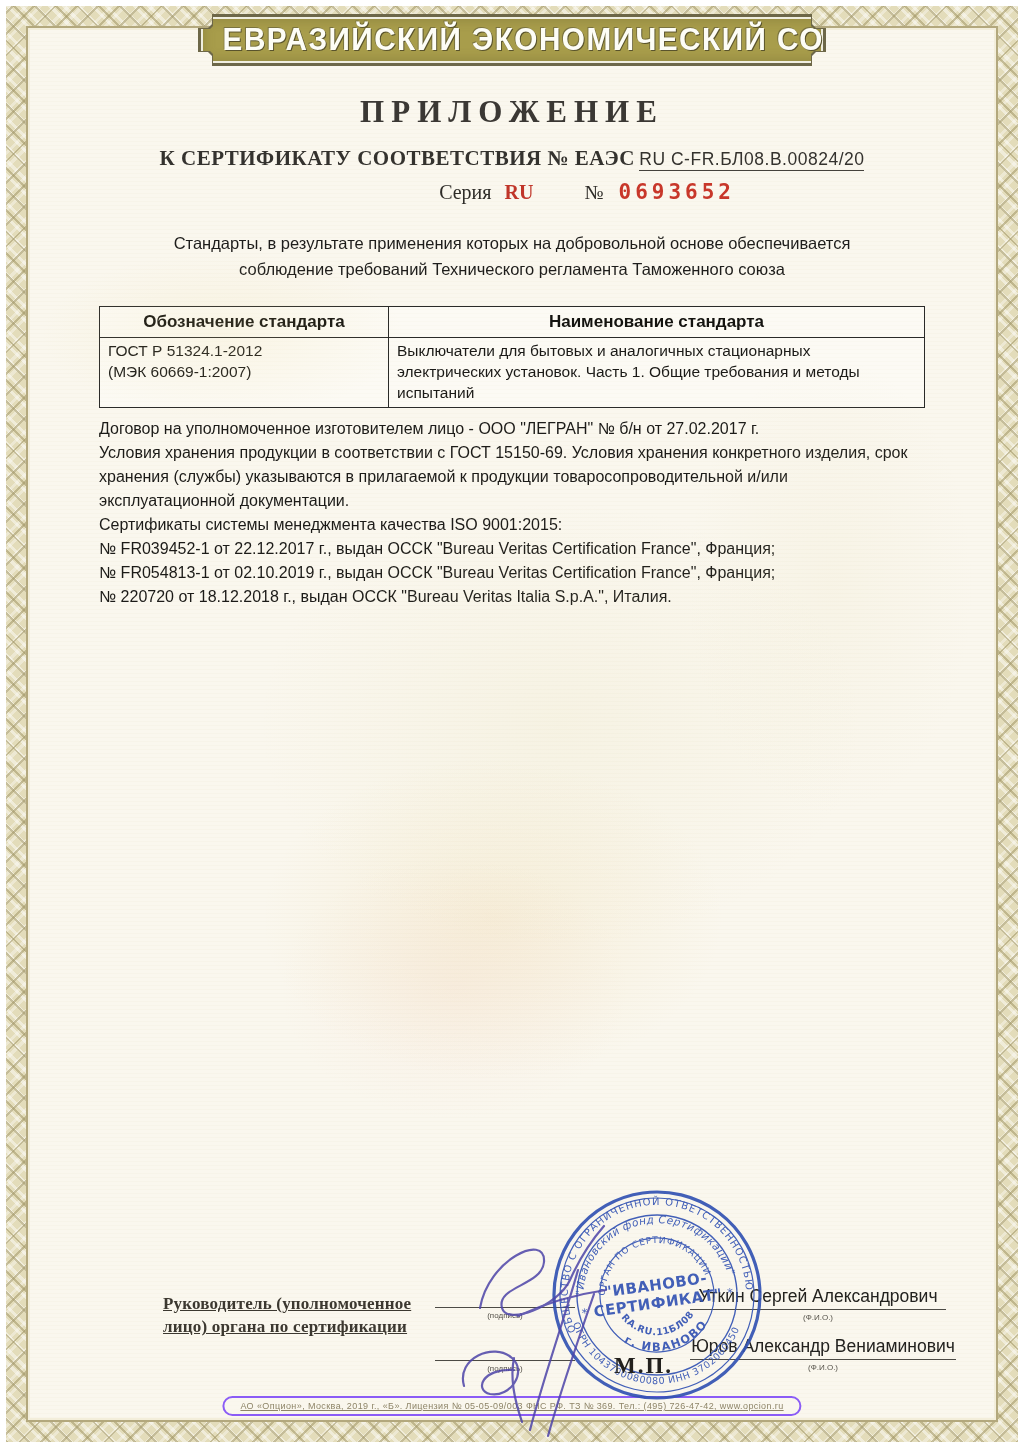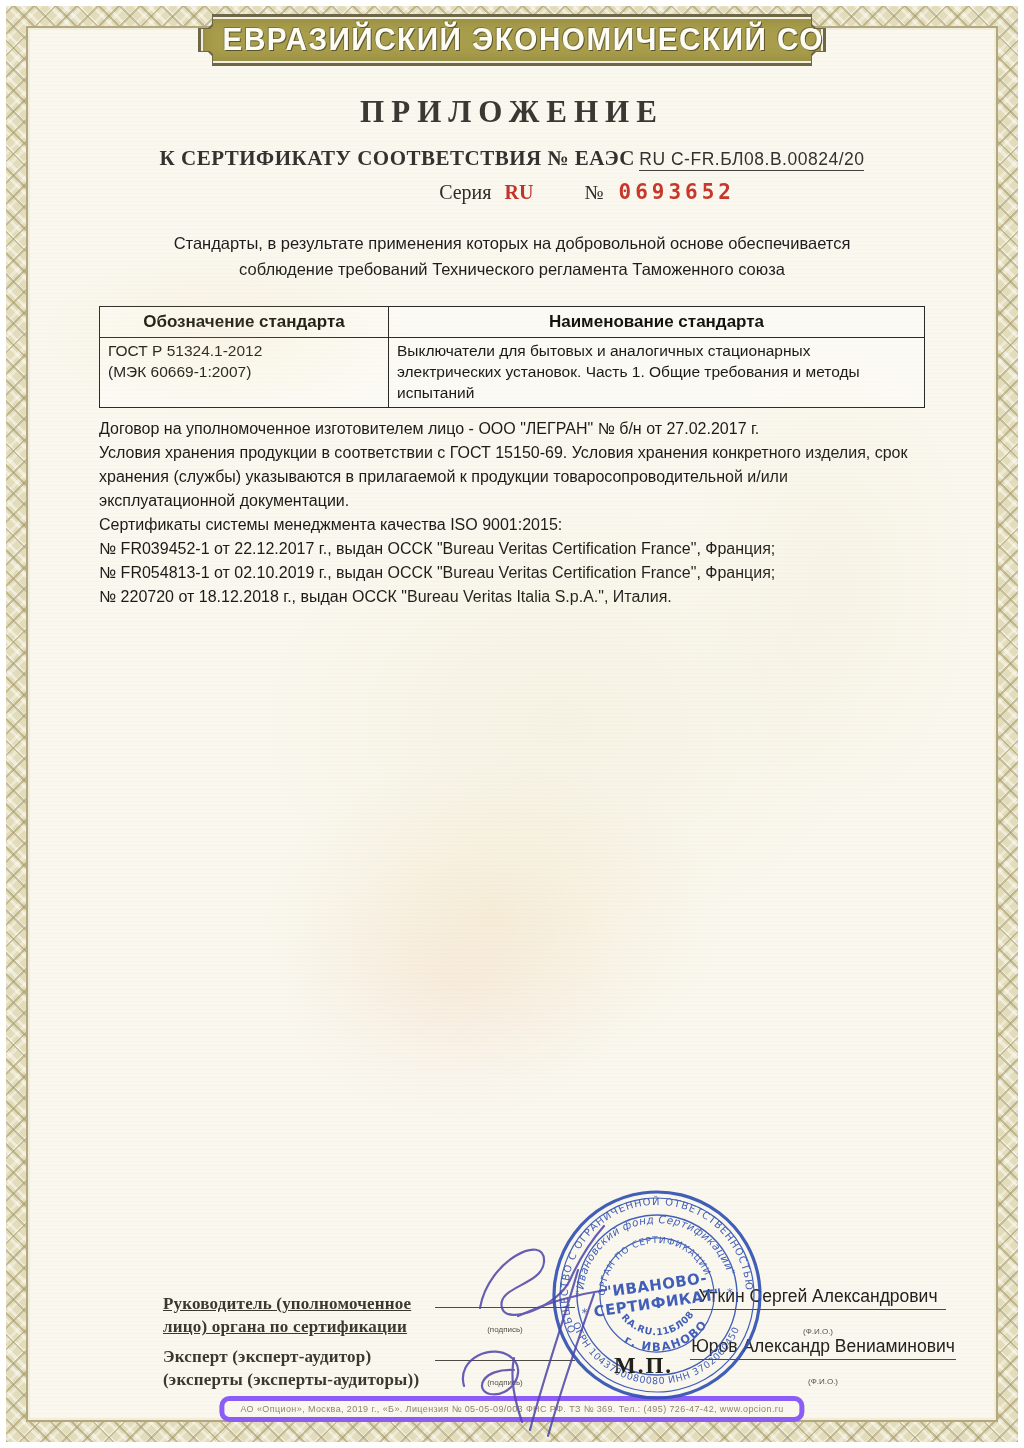--- a/index.html
+++ b/index.html
@@ -58,30 +58,30 @@
   table.standards th{font:bold 17px "Liberation Sans",sans-serif;text-align:center;padding:5px 8px;color:#14130f;}
   table.standards td{font:15.5px/1.35 "Liberation Sans",sans-serif;color:#1b1a17;}
   td.designation{width:272px;white-space:pre-line;}
   .paras{margin-top:9px;font:16px/1.5 "Liberation Sans",sans-serif;color:#1c1b18;}
   .paras div{margin:0;}
   
   .sig-label{position:absolute;width:310px;font:bold 17px/1.38 "Liberation Serif",serif;
     color:#3c3830;white-space:pre-line;letter-spacing:.2px;}
   .sigline{position:absolute;text-align:center;}
   .sigline .rule{border-top:1.2px solid #4c4a44;height:0;}
-  .cap{font:8px "Liberation Sans",sans-serif;color:#55524a;margin-top:17px;}
+  .cap{font:8px "Liberation Sans",sans-serif;color:#55524a;margin-top:3px;}
   .nameblock{position:absolute;text-align:center;}
   .nameblock .nm{font:17.5px "Liberation Sans",sans-serif;color:#23221f;white-space:nowrap;margin-bottom:2px;}
   .nameblock .rule{border-top:1.2px solid #4c4a44;height:0;}
   .mp{position:absolute;font:bold 23px "Liberation Serif",serif;color:#23211d;letter-spacing:2px;z-index:4;}
   .stamp{position:absolute;z-index:3;opacity:.92;}
   .autograph{position:absolute;z-index:5;}
   .imprint{position:absolute;left:50%;transform:translateX(-50%);white-space:nowrap;
     font:9px "Liberation Sans",sans-serif;color:#8e8568;letter-spacing:.4px;
-    border:5px solid #8b5cf6;border-radius:10px;padding:3px 16px;background:rgba(250,247,238,.6);}
+    border:2px solid #8b5cf6;border-radius:10px;padding:3px 16px;background:rgba(250,247,238,.6);text-decoration:underline;}
 </style>
 </head>
 <body>
 
 <div class="page">
   <div class="frame"></div>
   <div class="paper"></div>
 
   <div class="banner">
     <div class="banner-inner">
@@ -130,22 +130,20 @@
       <div>№ FR039452-1 от 22.12.2017 г., выдан ОССК "Bureau Veritas Certification France", Франция;</div>
       <div>№ FR054813-1 от 02.10.2019 г., выдан ОССК "Bureau Veritas Certification France", Франция;</div>
       <div>№ 220720 от 18.12.2018 г., выдан ОССК "Bureau Veritas Italia S.p.A.", Италия.</div>
     </div>
   </div>
 
   <div class="layer">
 
     <div class="sig-label" style="left:133px;top:1262px;text-decoration:underline;">Руководитель (уполномоченное
 лицо) органа по сертификации</div>
-    <div class="sig-label" style="left:133px;top:1315px;">Эксперт (эксперт-аудитор)
-(эксперты (эксперты-аудиторы))</div>
 
     <div class="sigline" style="left:405px;top:1277px;width:140px;">
       <div class="rule"></div>
       <div class="cap">(подпись)</div>
     </div>
     <div class="sigline" style="left:405px;top:1330px;width:140px;">
       <div class="rule"></div>
       <div class="cap">(подпись)</div>
     </div>
 

